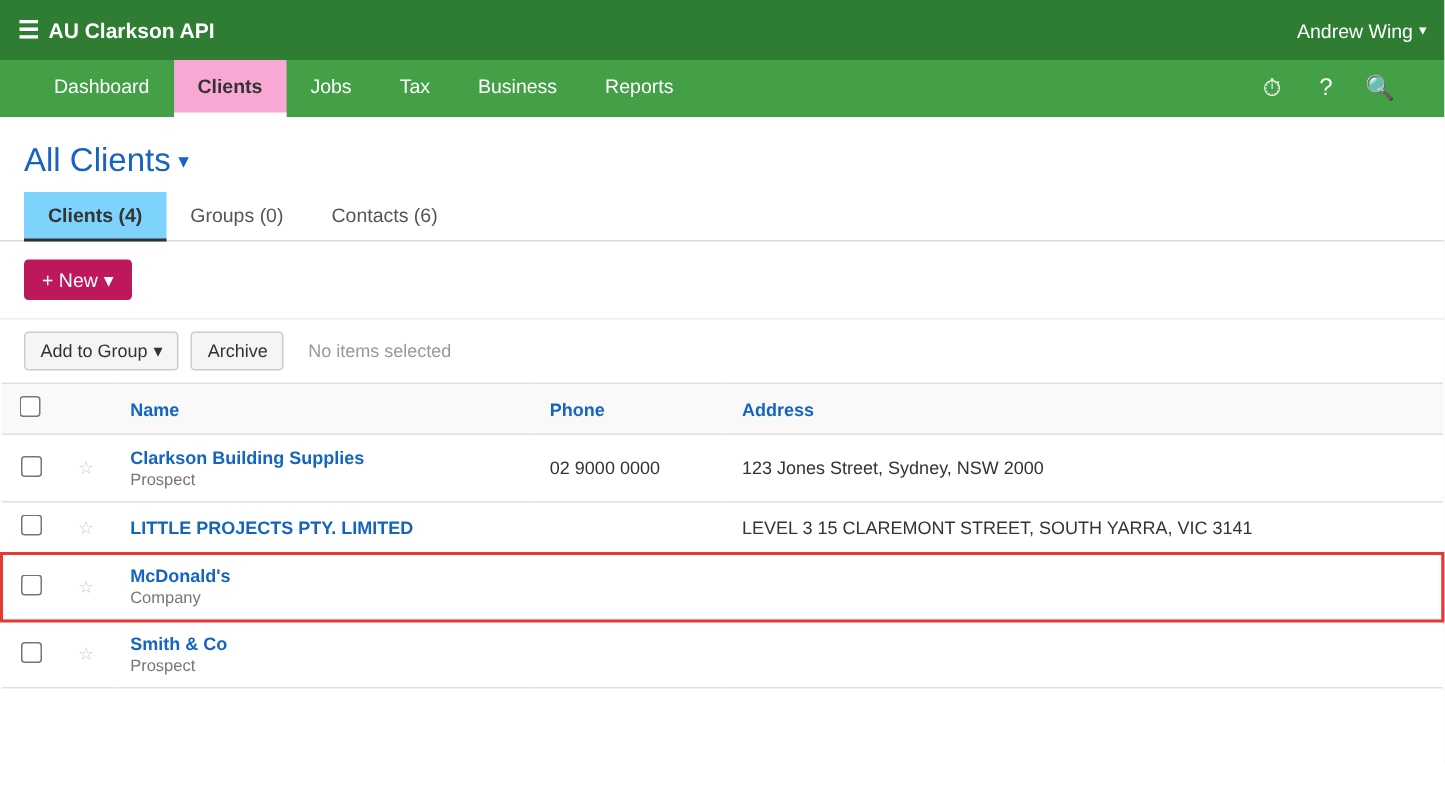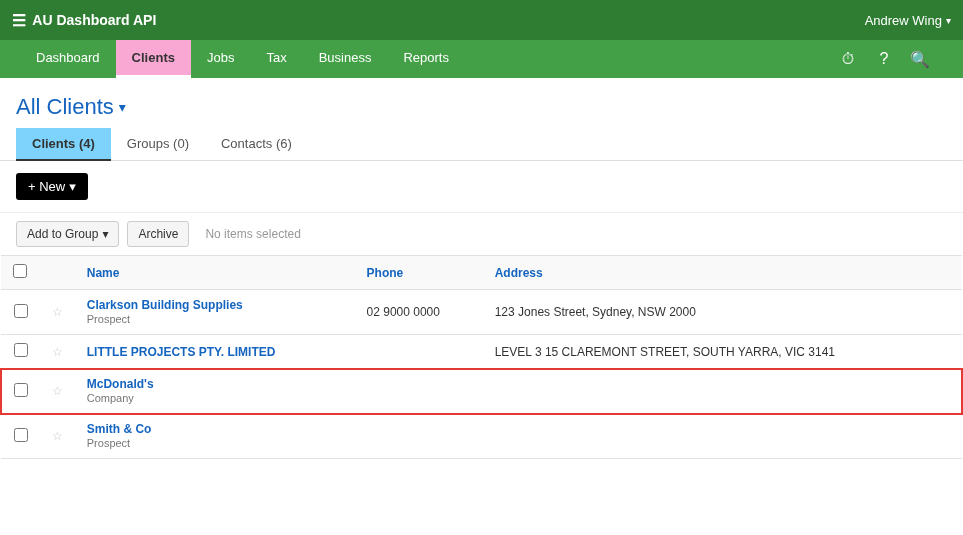--- a/index.html
+++ b/index.html
@@ -119,21 +119,21 @@
       font-weight: bold;
       border-bottom: 2px solid #333;
       background: #7dd3fc;
     }
 
     
     .actions-bar {
       padding: 12px 16px;
     }
     .new-btn {
-      background: #000000;
+      background: #be185d;
       color: white;
       border: none;
       padding: 6px 12px;
       border-radius: 3px;
       cursor: pointer;
       display: flex;
       align-items: center;
       gap: 4px;
       font-size: 13px;
     }
@@ -224,21 +224,21 @@
       width: 14px;
       height: 14px;
     }
   </style>
 </head>
 <body>
 
 <div class="top-bar">
   <div class="top-bar-logo">
     <span class="hamburger-icon">☰</span>
-    <span>AU Dashboard API</span>
+    <span>AU Clarkson API</span>
   </div>
   <div class="top-bar-user">
     <span>Andrew Wing</span>
     <span class="dropdown-arrow">▾</span>
   </div>
 </div>
 
 <div class="nav-bar">
   <a class="nav-item">Dashboard</a>
   <a class="nav-item active">Clients</a>

